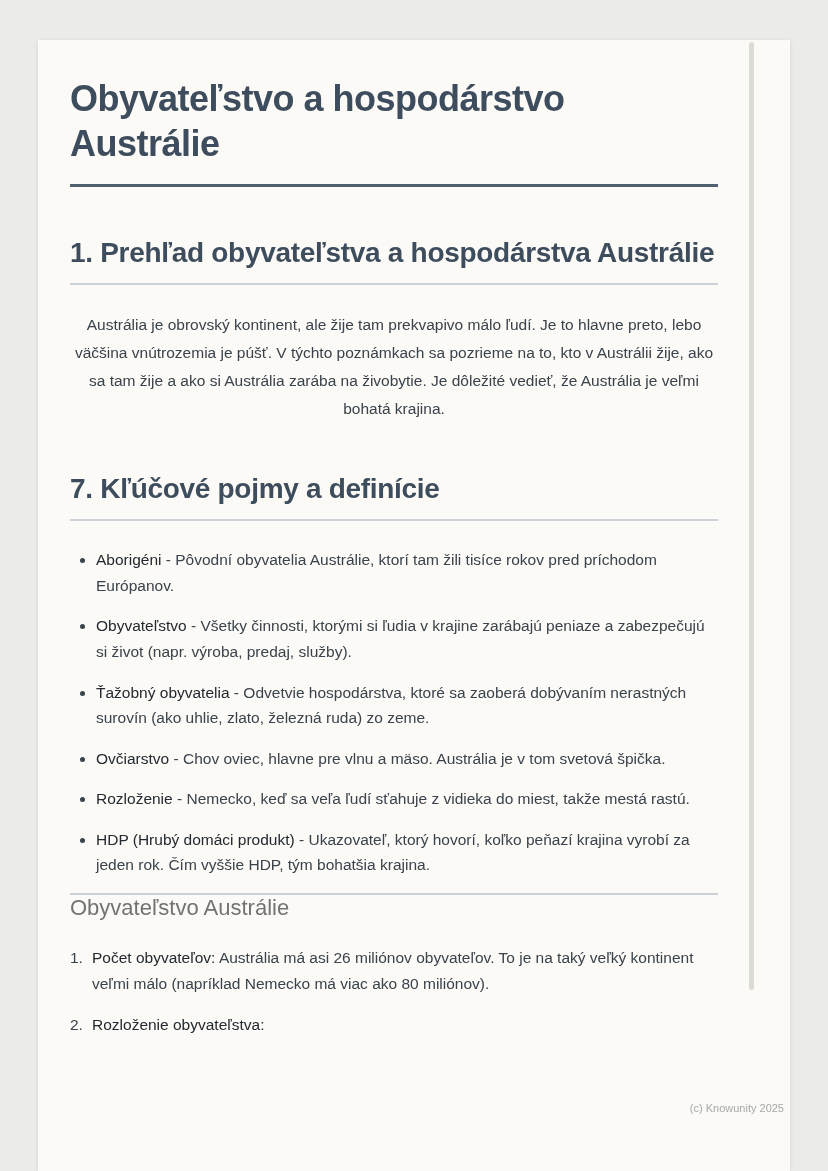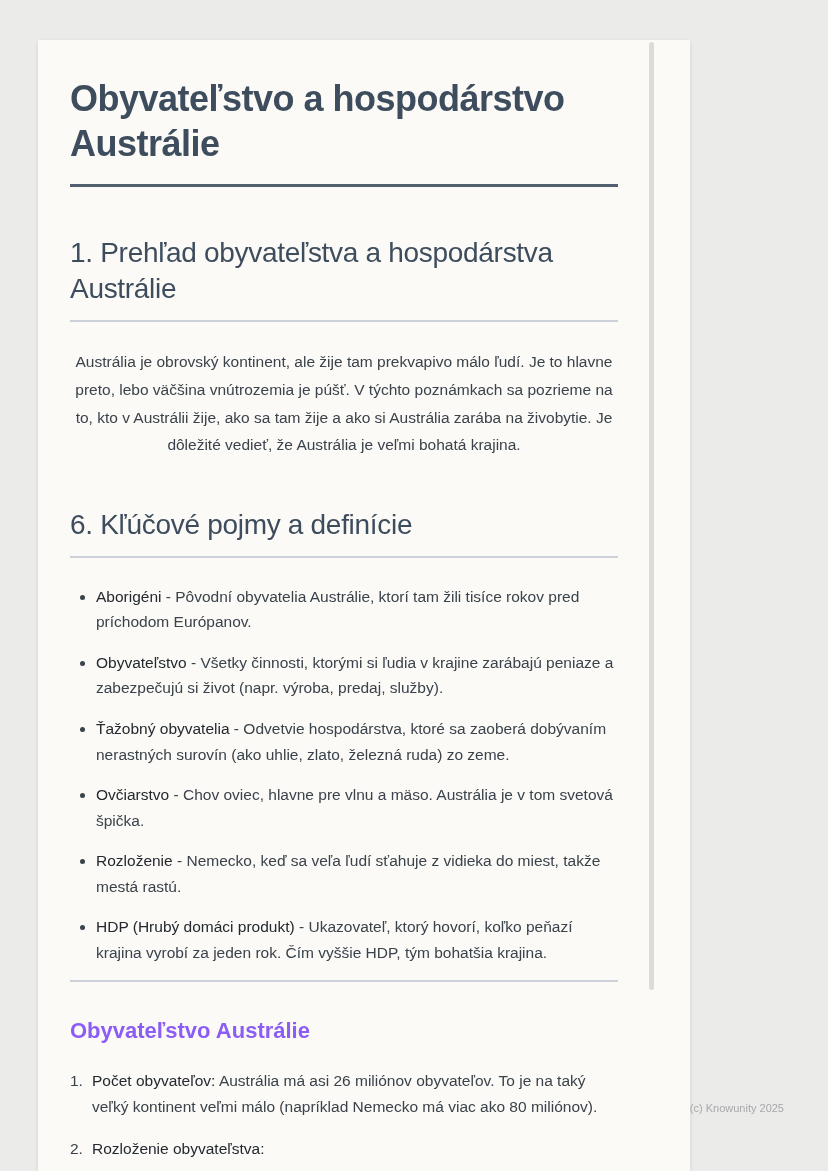--- a/index.html
+++ b/index.html
@@ -3,48 +3,48 @@
 <meta charset="utf-8">
 <style>
   * { margin:0; padding:0; box-sizing:border-box; }
   html,body { background:#e9e9e7; }
   body { font-family:"Liberation Sans", sans-serif; }
   .viewport {
     position:relative; width:828px; height:1171px;
     background:#ebebe9; overflow:hidden; margin:0 auto;
   }
   .card {
-    position:absolute; left:38px; top:40px; width:652px; height:1131px;
+    position:absolute; left:38px; top:40px; width:752px; height:1131px;
     background:#fbfaf6;
     box-shadow:0 1px 4px rgba(0,0,0,0.10);
   }
   .content { padding:36px 72px 0 32px; }
 
   .doc-title {
     font-size:36px; line-height:1.25; font-weight:800;
     color:#3e4d5d; letter-spacing:-0.5px;
   }
   .title-rule { height:3px; background:#51606f; margin-top:18px; border:none; }
 
   .section-heading {
-    font-size:28px; line-height:1.3; font-weight:400;
+    font-size:28px; line-height:1.3; font-weight:700;
     color:#3e4d5d; letter-spacing:-0.3px; margin-top:48px;
   }
   .section-rule { height:2px; background:#ccd1d7; margin-top:12px; border:none; }
 
   .paragraph {
     margin-top:26px; font-size:15.5px; line-height:1.8; color:#3a424b;text-align:center;
   }
 
   .def-list { margin-top:26px; list-style:disc; padding-left:26px; color:#3a424b; }
   .def-list li { font-size:15.5px; line-height:1.65; margin-bottom:15px; }
   .term { font-weight:400; color:#23292f; }
 
   .subsection-heading {
-    margin-top:36px; font-size:22px; font-weight:700; color:#8b5cf6;
+    font-size:22px; font-weight:400; color:#737373;
   }
 
   .num-list { margin-top:24px; }
   .num-item { display:flex; margin-bottom:16px; font-size:15.5px; line-height:1.65; color:#3a424b; }
   .num-marker { flex:0 0 22px; }
   .num-body { flex:1; }
 
   .scrollbar {
     position:absolute; right:36px; top:2px; width:5px; height:948px;
     background:#dcdcd7; border-radius:3px;
@@ -63,21 +63,21 @@
     <div class="scrollbar"></div>
     <div class="content">
 
       <h1 class="doc-title">Obyvateľstvo a hospodárstvo Austrálie</h1>
       <hr class="title-rule">
 
       <h2 class="section-heading">1. Prehľad obyvateľstva a hospodárstva Austrálie</h2>
       <hr class="section-rule">
       <p class="paragraph">Austrália je obrovský kontinent, ale žije tam prekvapivo málo ľudí. Je to hlavne preto, lebo väčšina vnútrozemia je púšť. V týchto poznámkach sa pozrieme na to, kto v Austrálii žije, ako sa tam žije a ako si Austrália zarába na živobytie. Je dôležité vedieť, že Austrália je veľmi bohatá krajina.</p>
 
-      <h2 class="section-heading">6. Kľúčové pojmy a definície</h2>
+      <h2 class="section-heading">7. Kľúčové pojmy a definície</h2>
       <hr class="section-rule">
 
       <ul class="def-list">
         <li>
           <span class="term">Aborigéni</span><span> - Pôvodní obyvatelia Austrálie, ktorí tam žili tisíce rokov pred príchodom Európanov.</span>
         </li>
         <li>
           <span class="term">Obyvateľstvo</span><span> - Všetky činnosti, ktorými si ľudia v krajine zarábajú peniaze a zabezpečujú si život (napr. výroba, predaj, služby).</span>
         </li>
         <li>

